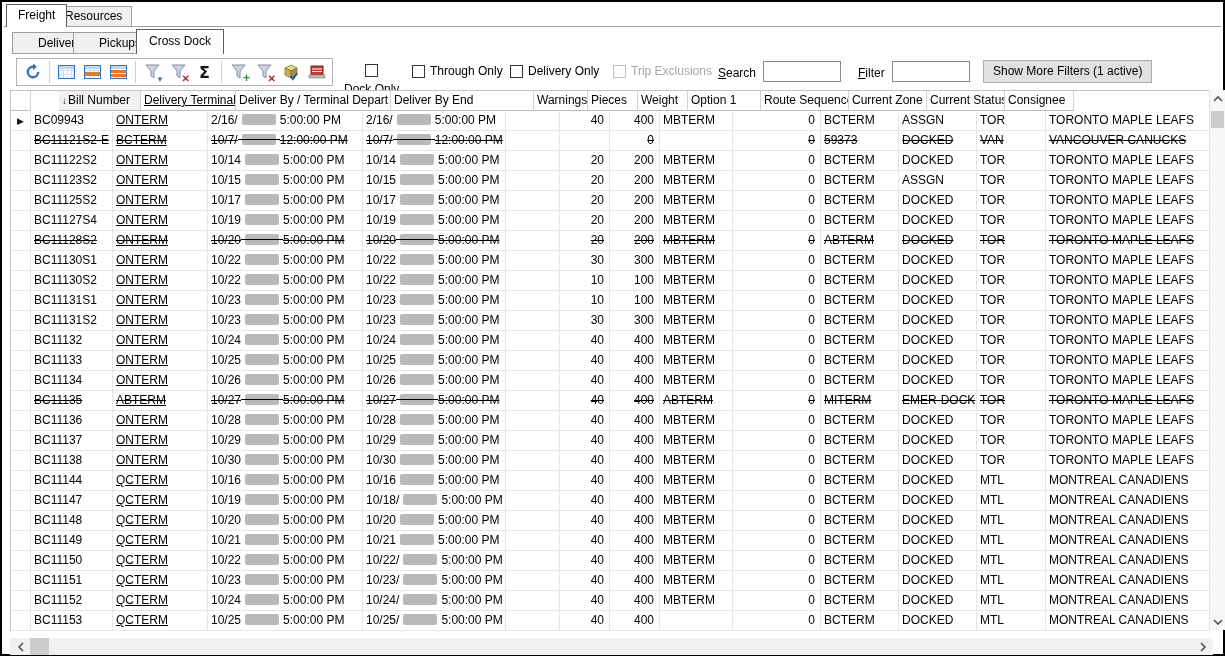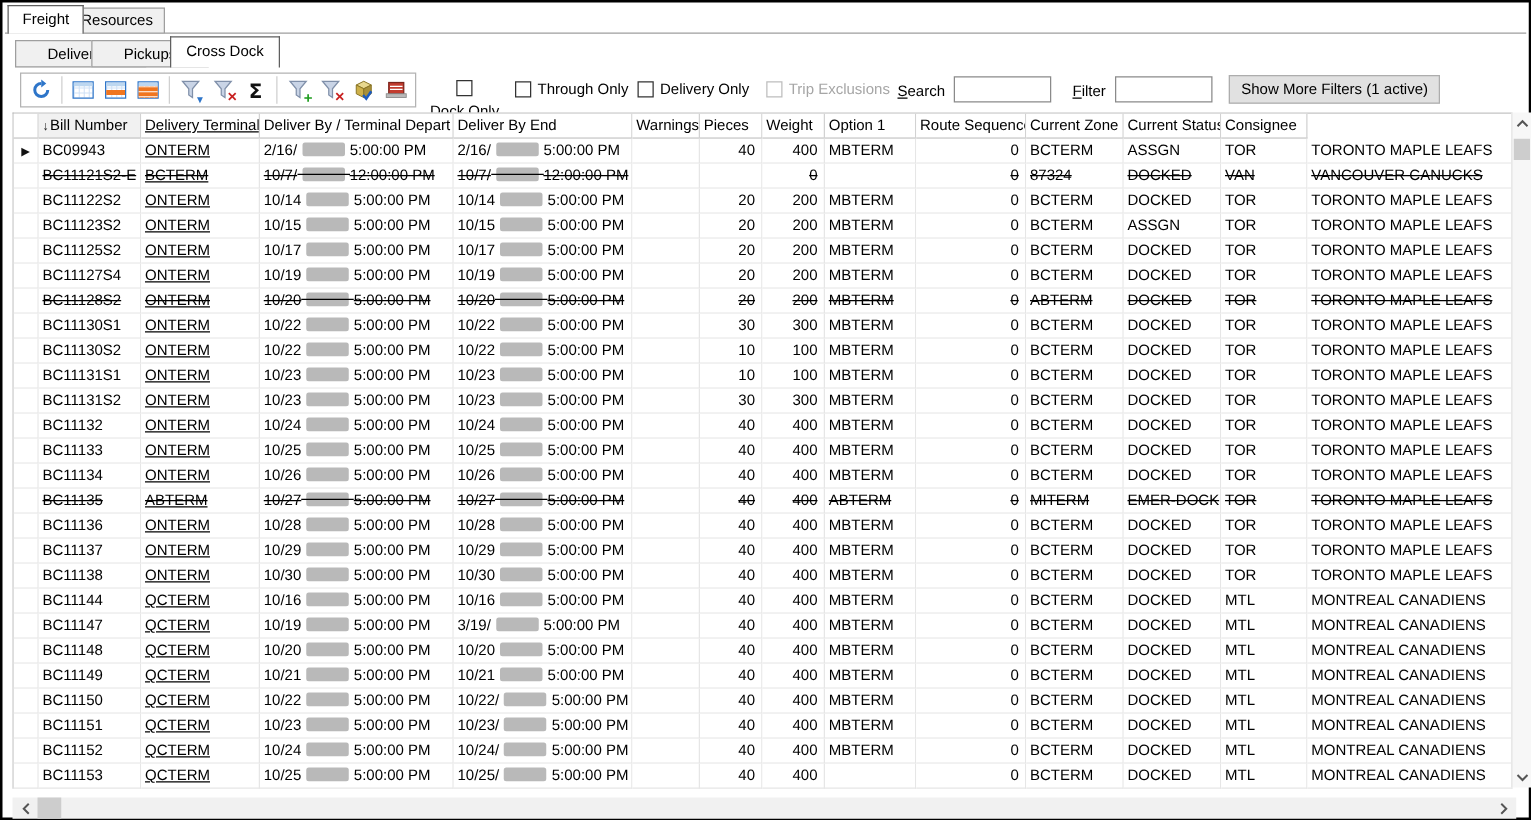--- a/index.html
+++ b/index.html
@@ -35,21 +35,21 @@
   .cbrow.disabled .cb{border-color:#bdbdbd;}
   .cbrow.disabled span{color:#a6a6a6;}
   .lbl{position:absolute;top:64px;}
   .tinput{position:absolute;top:59px;width:78px;height:21px;border:1px solid #8a8a8a;box-sizing:border-box;font-family:"Liberation Sans",sans-serif;font-size:12px;padding:0 3px;background:#fff;}
   .morebtn{position:absolute;left:981px;top:58px;height:23px;padding:0 9px;background:#e1e1e1;border:1px solid #adadad;font-family:"Liberation Sans",sans-serif;font-size:12px;line-height:21px;}
 
   
   .grid{position:absolute;left:8px;top:88px;width:1199px;border-left:1px solid #c4c4c4;border-top:1px solid #c4c4c4;box-sizing:content-box;background:#fff;}
   .hrow{display:flex;height:20px;}
   .hcell{box-sizing:border-box;flex:none;height:20px;line-height:19px;padding:0 3px;border-right:1px solid #d2d2d2;border-bottom:1px solid #bdbdbd;background:#fff;white-space:nowrap;overflow:hidden;}
-  .hcell.sorted{background:#f1f1f1;}
+  .hcell.sorted{background:#f1f1f1;margin-left:28px;}
   .sort-arrow{font-size:10px;margin-right:1px;color:#222;}
   .grow{display:flex;height:20px;}
   .cell{box-sizing:border-box;flex:none;height:20px;line-height:19px;padding:0 3px;border-right:1px solid #e6e6e6;border-bottom:1px solid #e6e6e6;white-space:nowrap;overflow:hidden;background:#fff;}
   .cell.num{text-align:right;padding-right:5px;}
   .col-sel{width:20px;}.col-bill{width:82px;}.col-term{width:95px;text-decoration:underline;}.col-dby{width:155px;}.col-dbyEnd{width:143px;}
   .col-warn{width:54px;}.col-pieces{width:50px;}.col-weight{width:50px;}.col-opt1{width:73px;}.col-route{width:88px;}
   .col-zone{width:78px;}.col-status{width:78px;}.col-cons{width:69px;}.col-consName{width:164px;}
   .selarrow{font-size:9px;color:#111;display:block;text-align:center;line-height:20px;}
   .redact{display:inline-block;width:34px;height:11px;background:#b9b9b9;border-radius:2px;margin:0 4px;vertical-align:-1px;position:relative;}
   .struck .ctxt,.struck .dtxt{text-decoration:line-through;}
@@ -202,21 +202,21 @@
           <div class="cell col-sel"></div>
           <div class="cell col-bill"><span class="ctxt">BC11121S2-E</span></div>
           <div class="cell col-term"><span class="ctxt">BCTERM</span></div>
           <div class="cell col-dby"><span class="dtxt">10/7/</span><span class="redact"></span><span class="dtxt">12:00:00 PM</span></div>
           <div class="cell col-dbyEnd"><span class="dtxt">10/7/</span><span class="redact"></span><span class="dtxt">12:00:00 PM</span></div>
           <div class="cell col-warn num"></div>
           <div class="cell col-pieces num"></div>
           <div class="cell col-weight num"><span class="ctxt">0</span></div>
           <div class="cell col-opt1"></div>
           <div class="cell col-route num"><span class="ctxt">0</span></div>
-          <div class="cell col-zone"><span class="ctxt">87324</span></div>
+          <div class="cell col-zone"><span class="ctxt">59373</span></div>
           <div class="cell col-status"><span class="ctxt">DOCKED</span></div>
           <div class="cell col-cons"><span class="ctxt">VAN</span></div>
           <div class="cell col-consName"><span class="ctxt">VANCOUVER CANUCKS</span></div>
         </div>
         <div class="grow">
           <div class="cell col-sel"></div>
           <div class="cell col-bill"><span class="ctxt">BC11122S2</span></div>
           <div class="cell col-term"><span class="ctxt">ONTERM</span></div>
           <div class="cell col-dby"><span class="dtxt">10/14</span><span class="redact"></span><span class="dtxt">5:00:00 PM</span></div>
           <div class="cell col-dbyEnd"><span class="dtxt">10/14</span><span class="redact"></span><span class="dtxt">5:00:00 PM</span></div>
@@ -484,21 +484,21 @@
           <div class="cell col-zone"><span class="ctxt">BCTERM</span></div>
           <div class="cell col-status"><span class="ctxt">DOCKED</span></div>
           <div class="cell col-cons"><span class="ctxt">MTL</span></div>
           <div class="cell col-consName"><span class="ctxt">MONTREAL CANADIENS</span></div>
         </div>
         <div class="grow">
           <div class="cell col-sel"></div>
           <div class="cell col-bill"><span class="ctxt">BC11147</span></div>
           <div class="cell col-term"><span class="ctxt">QCTERM</span></div>
           <div class="cell col-dby"><span class="dtxt">10/19</span><span class="redact"></span><span class="dtxt">5:00:00 PM</span></div>
-          <div class="cell col-dbyEnd"><span class="dtxt">3/19/</span><span class="redact"></span><span class="dtxt">5:00:00 PM</span></div>
+          <div class="cell col-dbyEnd"><span class="dtxt">10/18/</span><span class="redact"></span><span class="dtxt">5:00:00 PM</span></div>
           <div class="cell col-warn num"></div>
           <div class="cell col-pieces num"><span class="ctxt">40</span></div>
           <div class="cell col-weight num"><span class="ctxt">400</span></div>
           <div class="cell col-opt1"><span class="ctxt">MBTERM</span></div>
           <div class="cell col-route num"><span class="ctxt">0</span></div>
           <div class="cell col-zone"><span class="ctxt">BCTERM</span></div>
           <div class="cell col-status"><span class="ctxt">DOCKED</span></div>
           <div class="cell col-cons"><span class="ctxt">MTL</span></div>
           <div class="cell col-consName"><span class="ctxt">MONTREAL CANADIENS</span></div>
         </div>

